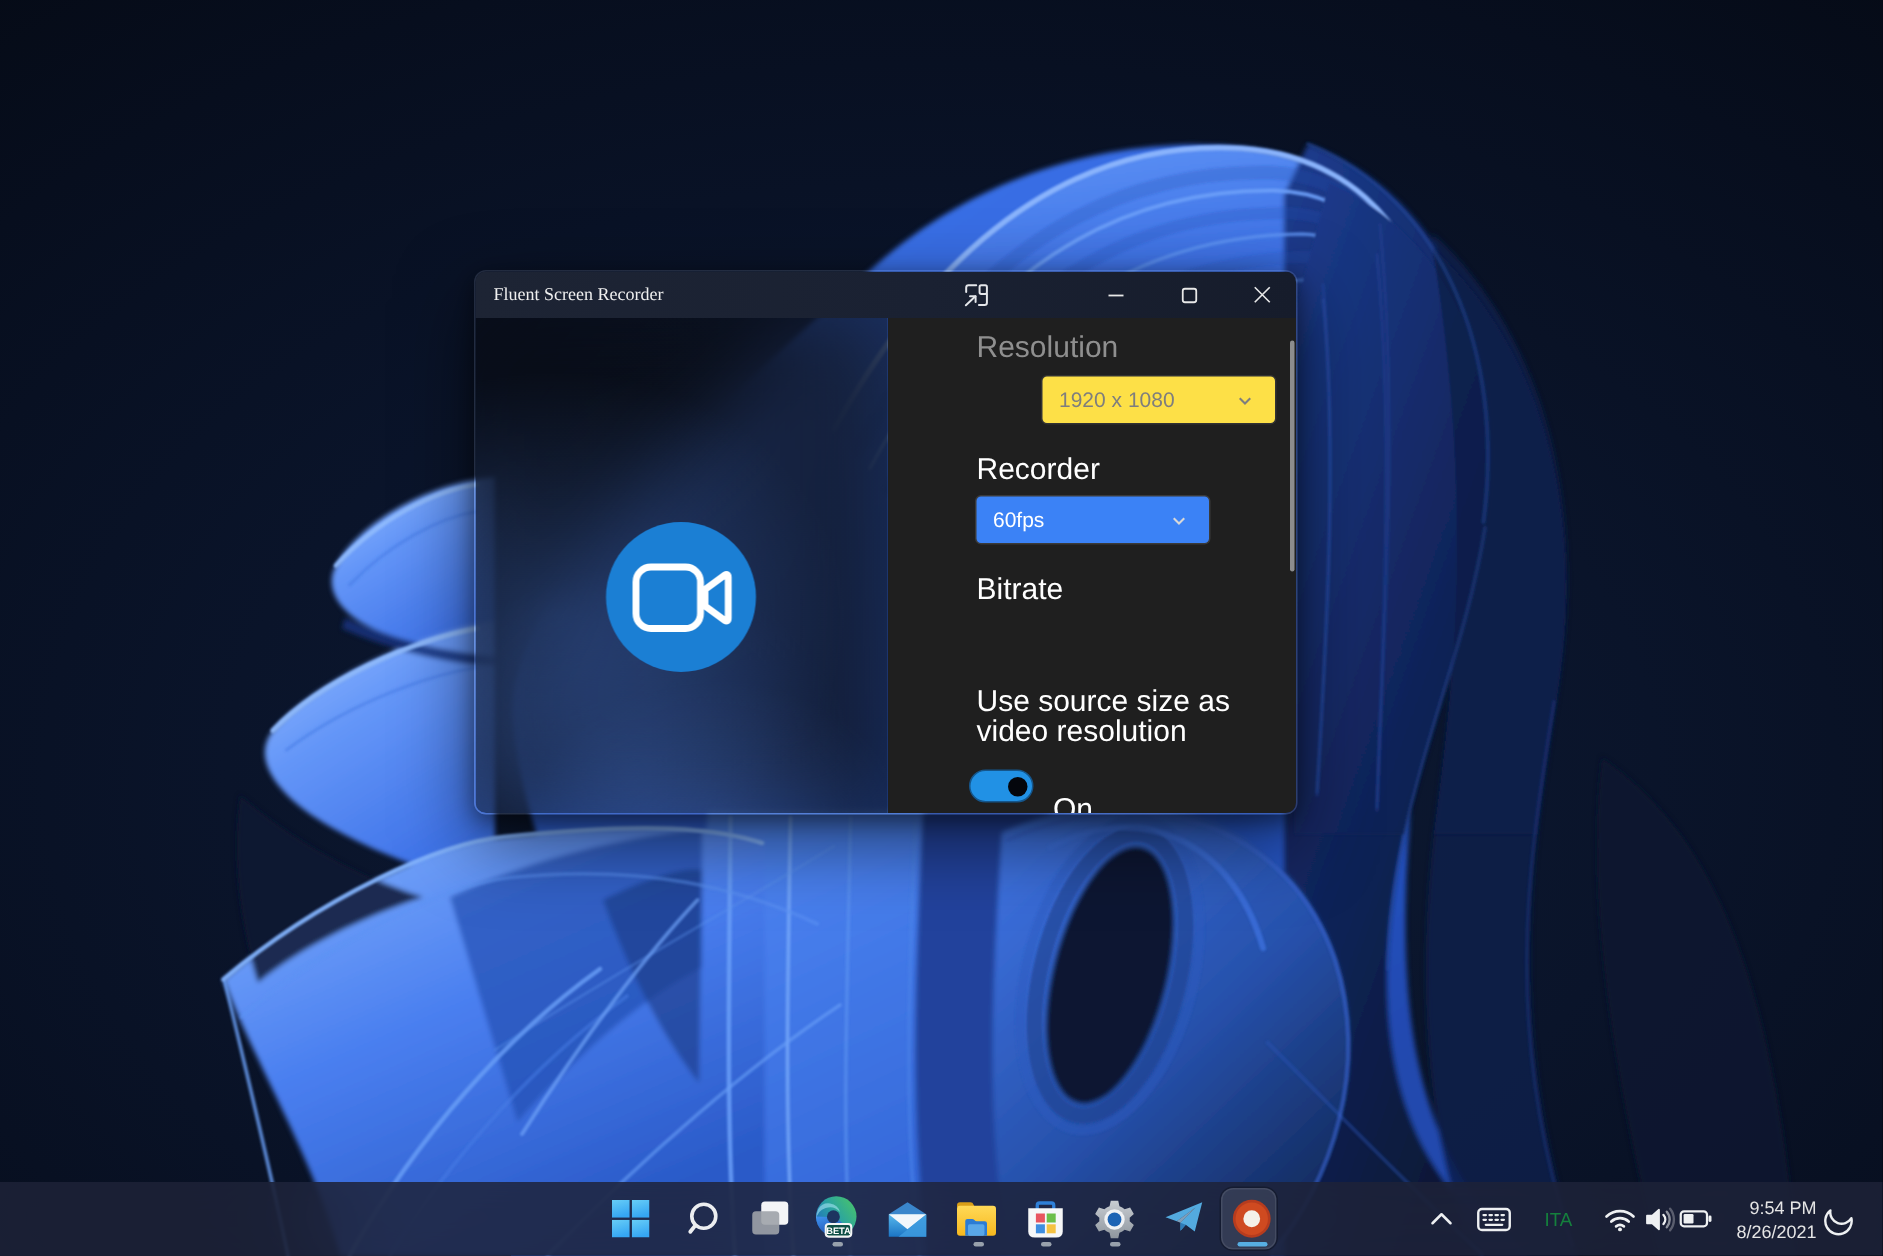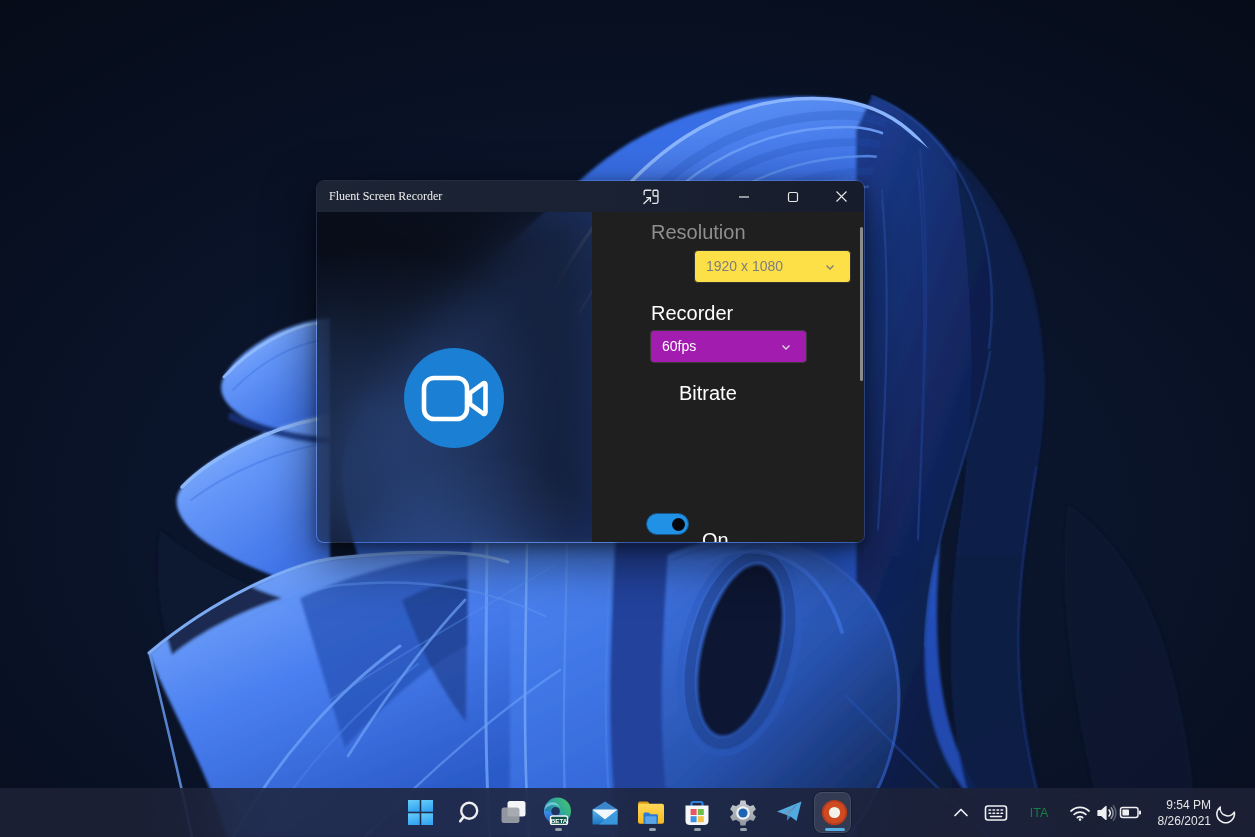--- a/index.html
+++ b/index.html
@@ -28,21 +28,21 @@
       radial-gradient(70% 45% at 58% 102%, rgba(76,118,200,0.20), rgba(76,118,200,0) 65%),
       linear-gradient(90deg, rgba(8,12,22,0) 42%, rgba(8,12,22,0.30) 88%),
       linear-gradient(128deg, rgba(5,8,16,0.42) 0%, rgba(5,8,16,0.16) 26%, rgba(5,8,16,0) 46%);
   }
   #camcircle { position:absolute; left:87px; top:136px; width:100px; height:100px;
     border-radius:50%; background:#1b7fd4; }
   #rightpane { position:absolute; left:275px; top:31px; width:274px; height:332px;
     background:#1f1f1f; color:#fff; }
   .lbl { position:absolute; left:59px; font-size:20px; color:#ffffff; }
   .dd { position:absolute; left:58px; width:157px; height:33px; border-radius:4px;
-    background:#a21caf; border:1px solid #3a3a3a;
+    background:#3b82f6; border:1px solid #3a3a3a;
     font-size:14px; color:#ffffff; line-height:31px; padding-left:11px; }
   .dd .chev { position:absolute; right:14px; top:10px; width:12px; height:12px; }
   #scrollbar { position:absolute; left:268px; top:15px; width:3px; height:154px;
     background:#8d8d8d; border-radius:2px; }
   #toggle { position:absolute; left:54px; top:301px; width:43px; height:22px;
     border-radius:11px; background:#2191e5; border:1px solid #15568c; }
   #toggle .knob { position:absolute; right:3px; top:3.5px; width:13px; height:13px;
     border-radius:50%; background:#04060c; }
 
   
@@ -229,21 +229,22 @@
     </div>
     <div id="rightpane">
       <div class="lbl" style="top:9px; color:#8f8f8f;">Resolution</div>
       <div class="dd" style="top:38px; color:#7e7e7e; background:#fde047; border-color:#323232;margin-left:44px;">1920 x 1080<svg class="chev" viewBox="0 0 12 12" fill="none" stroke="#7e7e7e" stroke-width="1.4">
             <path d="M2.5 4.5 L6 8 L9.5 4.5"></path>
           </svg></div>
       <div class="lbl" style="top:90px;">Recorder</div>
       <div class="dd" style="top:118px;">60fps<svg class="chev" viewBox="0 0 12 12" fill="none" stroke="#d8d8d8" stroke-width="1.4">
             <path d="M2.5 4.5 L6 8 L9.5 4.5"></path>
           </svg></div>
-      <div class="lbl" style="top:170px;margin-left:28px;">Bitrate</div>
+      <div class="lbl" style="top:170px;">Bitrate</div>
+      <div class="lbl" style="top:246px; width:172px; line-height:20px;">Use source size as video resolution</div>
       <div id="toggle">
           <div class="knob"></div>
         </div>
       <div class="lbl" style="left:110px; top:317px;">On</div>
       <div id="scrollbar"></div>
     </div>
     <div id="titlebar">
       <div id="titletext">Fluent Screen Recorder</div>
       <div class="caption" style="left:310px;">
         <svg width="17" height="17" viewBox="0 0 16 16" fill="none" stroke="#e4e6ea" stroke-width="1.25" stroke-linecap="round" stroke-linejoin="round">

